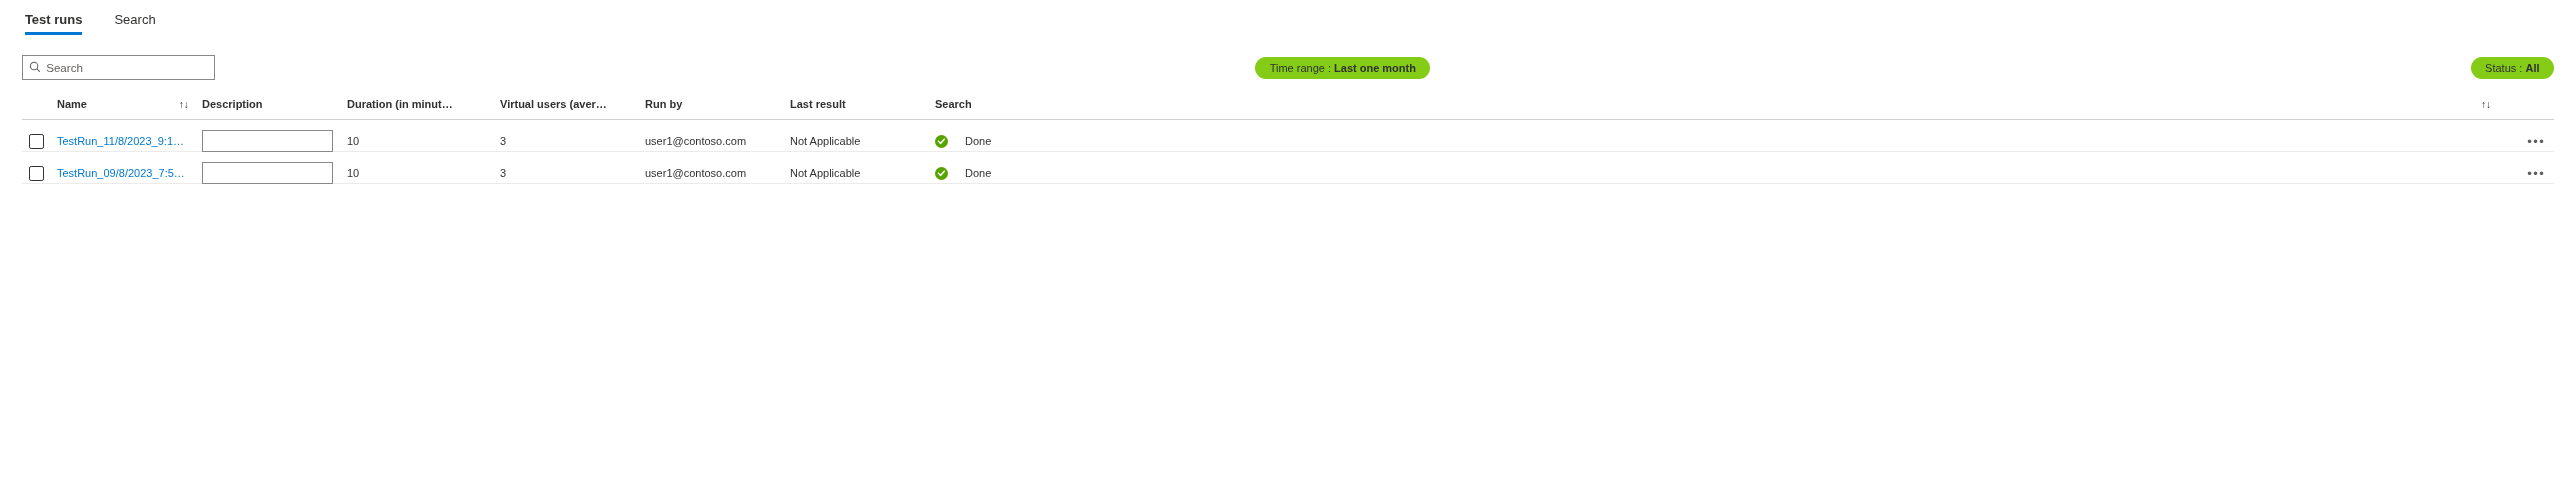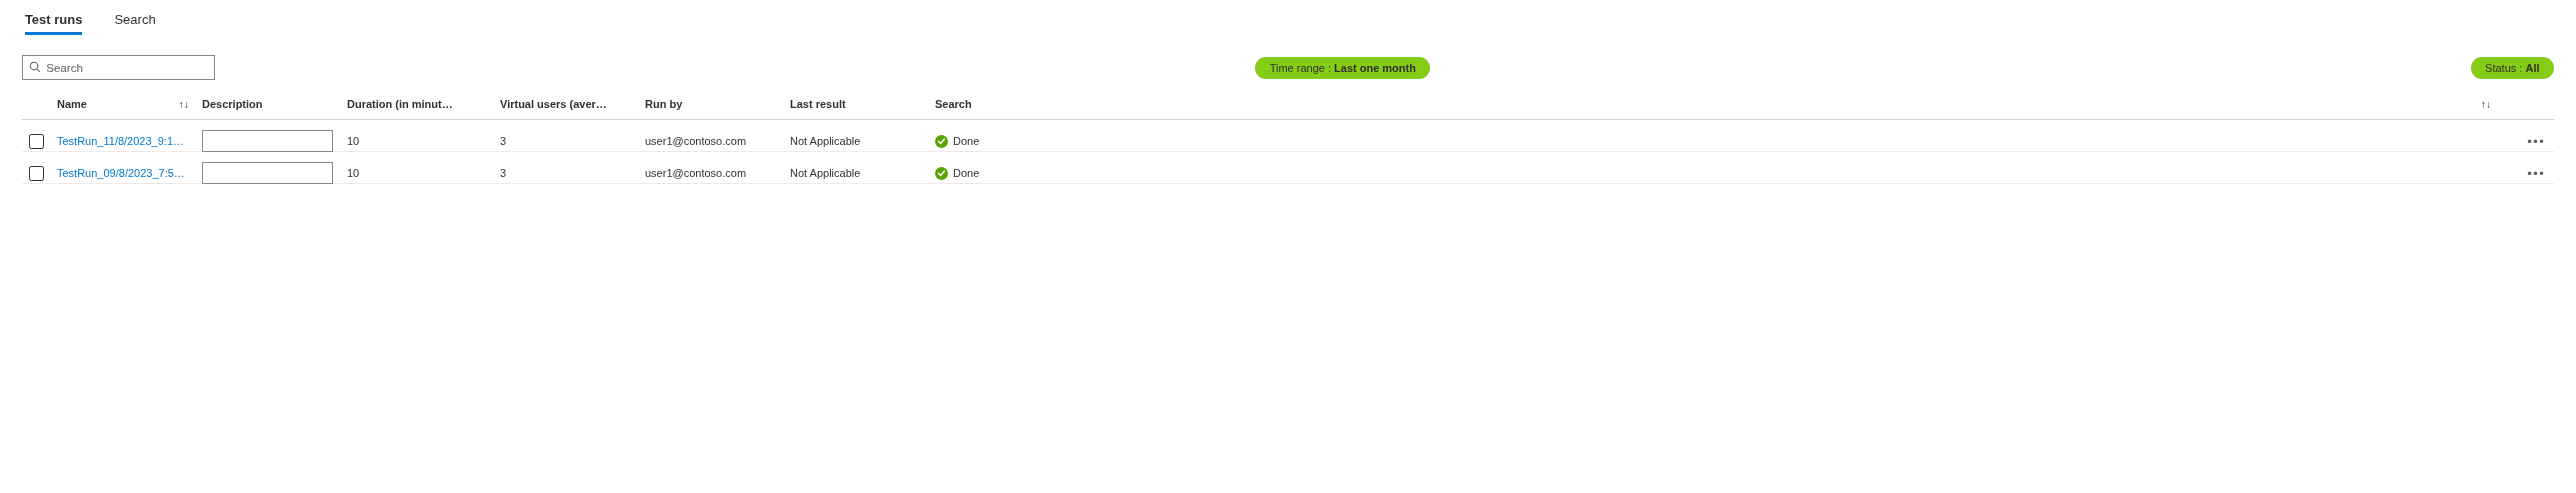--- a/index.html
+++ b/index.html
@@ -126,21 +126,21 @@
     background: #fff;
   }
   .desc-input {
     width: 131px;
     height: 22px;
     border: 0.7px solid #8a8886;
     background: #fff;
     padding: 0 4.4px;
     font-size: 10.2px;
   }
-  .status-cell { display:flex; align-items:center; gap:5px;}
+  .status-cell { display:flex; align-items:center; gap:17px;}
   .status-icon {
     width: 13px; height: 13px;
     border-radius: 50%;
     background: #57a300;
     display: inline-flex;
     align-items: center;
     justify-content: center;
   }
   .status-icon svg { width: 8.7px; height: 8.7px; }
   .more-cell { display:flex; justify-content:flex-end; padding-right:5.8px;}

